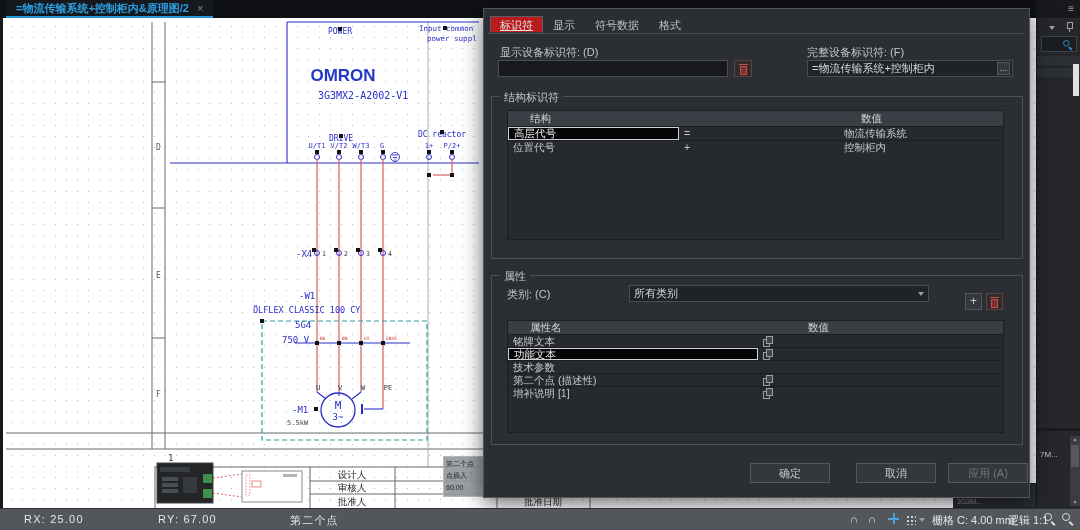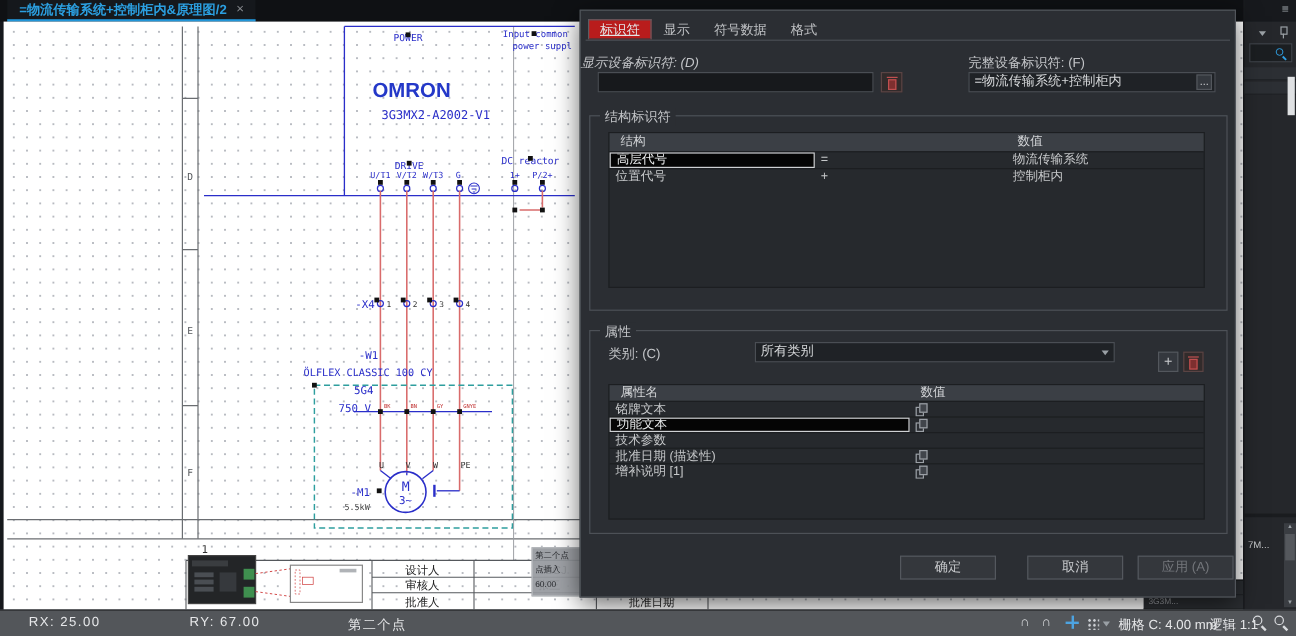--- a/index.html
+++ b/index.html
@@ -70,21 +70,21 @@
   .del-btn{position:absolute;width:18px;height:17px;background:#322b2b;border:1px solid #5a4444;
       display:flex;align-items:center;justify-content:center;cursor:pointer;}
   .trash-icon{position:relative;width:9px;height:11px;display:inline-block;}
   .trash-icon::before{content:"";position:absolute;left:1px;top:3px;width:5px;height:7px;
       border:1px solid #c05050;background:#7e2f2f;}
   .trash-icon::after{content:"";position:absolute;left:0;top:1px;width:9px;height:1px;background:#c05050;}
   .grp{position:absolute;border:1px solid #4d5157;}
   .grp-title{position:absolute;top:-7px;left:8px;background:#2b2e33;padding:0 4px;color:#c3c5c8;text-align:right;}
   .tbl{position:absolute;background:#26292d;border:1px solid #1c1e21;}
   .tbl-h{display:grid;background:#3b3f45;height:15px;line-height:15px;font-size:10.5px;color:#d3d5d8;}
-  .tbl-h>div{padding-left:9px;overflow:hidden;white-space:nowrap;}
+  .tbl-h>div{padding-left:22px;overflow:hidden;white-space:nowrap;}
   .tbl-r{display:grid;height:14px;line-height:13px;font-size:10.5px;color:#c6c8ca;border-top:1px solid #1c1e21;}
   .tbl-r>div{padding-left:5px;overflow:hidden;white-space:nowrap;display:flex;align-items:center;}
   .cell-sel{background:#050505;border:1px solid #cfd1d4;color:#eceeef;}
   .copy-icon{position:relative;width:10px;height:11px;display:inline-block;flex:none;}
   .copy-icon::before{content:"";position:absolute;left:0;top:3px;width:5px;height:6px;border:1px solid #9ba0a6;background:#2b2e33;}
   .copy-icon::after{content:"";position:absolute;left:3px;top:0;width:5px;height:6px;border:1px solid #9ba0a6;background:#41454b;}
   .dd{position:absolute;height:17px;background:#1f2226;border:1px solid #4a4e54;color:#d6d8da;
       line-height:15px;padding:0 4px;cursor:pointer;}
   .dd .caret{position:absolute;right:4px;top:6px;}
   .btn{position:absolute;width:80px;height:20px;background:#34373c;border:1px solid #54585e;
@@ -314,21 +314,21 @@
 
   <div class="dlg">
     <div class="dlg-tabs">
       <div class="dlg-tab active">标识符</div>
       <div class="dlg-tab">显示</div>
       <div class="dlg-tab">符号数据</div>
       <div class="dlg-tab">格式</div>
     </div>
     <div class="dlg-tabsep"></div>
 
-    <div class="dlg-label" style="left:0;top:36px;font-style:italic;">显示设备标识符: (D)</div>
+    <div class="dlg-label" style="left:16px;top:36px;">显示设备标识符: (D)</div>
     <div class="inp" style="left:14px;top:51px;width:230px;">
       <span></span>
     </div>
     <div class="del-btn" style="left:250px;top:51px;">
       <span class="trash-icon"></span>
     </div>
 
     <div class="dlg-label" style="left:323px;top:36px;">完整设备标识符: (F)</div>
     <div class="inp lighter" style="left:323px;top:51px;width:206px;">
       <span>=物流传输系统+控制柜内</span>
@@ -361,42 +361,42 @@
       <div class="dlg-label" style="left:15px;top:11px;">类别: (C)</div>
       <div class="dd" style="left:137px;top:9px;width:300px;">
         <span>所有类别</span>
         <span class="caret"></span>
       </div>
       <div class="mini-btn" style="left:473px;top:17px;width:17px;height:17px;line-height:15px;font-size:12px;">+</div>
       <div class="del-btn" style="left:494px;top:17px;width:17px;height:17px;">
         <span class="trash-icon"></span>
       </div>
       <div class="tbl" style="left:15px;top:44px;width:497px;height:113px;">
-        <div class="tbl-h" style="grid-template-columns:250px 1fr;height:13px;line-height:13px;">
+        <div class="tbl-h" style="grid-template-columns:250px 1fr;height:13px;line-height:13px;gap:28px;">
           <div>属性名</div>
           <div>数值</div>
         </div>
         <div class="tbl-r" style="grid-template-columns:250px 1fr;height:13px;">
           <div>铭牌文本</div>
           <div>
               <span class="copy-icon"></span>
             </div>
         </div>
         <div class="tbl-r" style="grid-template-columns:250px 1fr;height:13px;">
           <div class="cell-sel">功能文本</div>
           <div>
               <span class="copy-icon"></span>
             </div>
         </div>
         <div class="tbl-r" style="grid-template-columns:250px 1fr;height:13px;">
           <div>技术参数</div>
           <div></div>
         </div>
         <div class="tbl-r" style="grid-template-columns:250px 1fr;height:13px;">
-          <div>批准日期 (描述性)</div>
+          <div>第二个点 (描述性)</div>
           <div>
               <span class="copy-icon"></span>
             </div>
         </div>
         <div class="tbl-r" style="grid-template-columns:250px 1fr;height:13px;">
           <div>增补说明 [1]</div>
           <div>
               <span class="copy-icon"></span>
             </div>
         </div>

